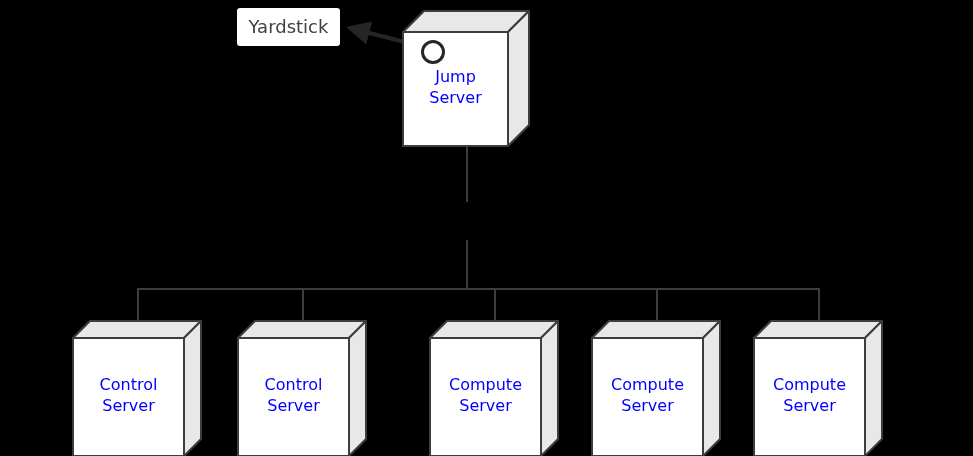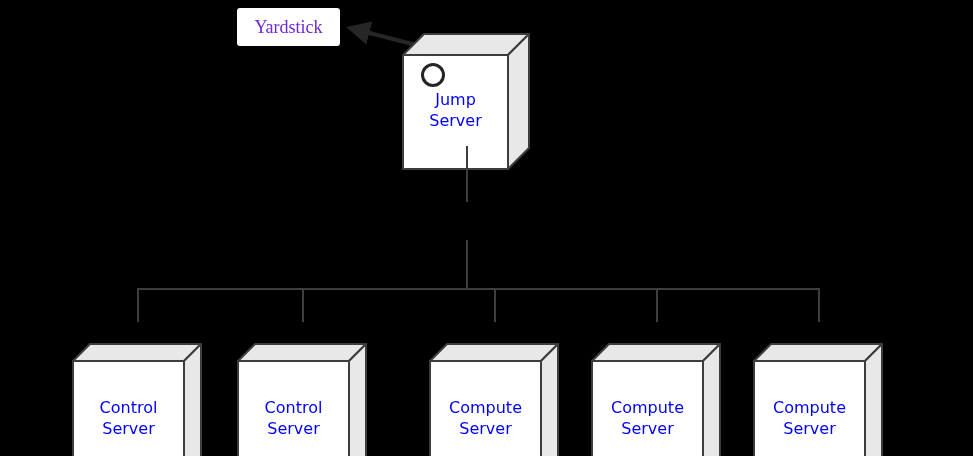--- a/index.html
+++ b/index.html
@@ -15,21 +15,20 @@
     position: relative;
     width: 973px;
     height: 456px;
     background: #000000;
     overflow: hidden;
   }
 
   
   .box3d {
     position: absolute;
-    margin-top: 23px;
   }
   .box3d svg {
     position: absolute;
     left: 0;
     top: 0;
     overflow: visible;
   }
   .box3d .label {
     position: absolute;
     text-align: center;
@@ -46,24 +45,23 @@
     position: absolute;
     background: #ffffff;
     border: 2px solid #000000;
     border-radius: 5px;
     box-sizing: border-box;
     display: flex;
     align-items: center;
     justify-content: center;
   }
   .callout .callout-text {
-    color: #6d28d9;
+    color: #404040;
     font-size: 18px;
     line-height: 20px;
-    font-family: Liberation Serif, serif;
   }
 
   
   .network-bar {
     position: absolute;
     background: #ffffff;
     border: 2px solid #000000;
     box-sizing: border-box;
     display: flex;
     align-items: center;

